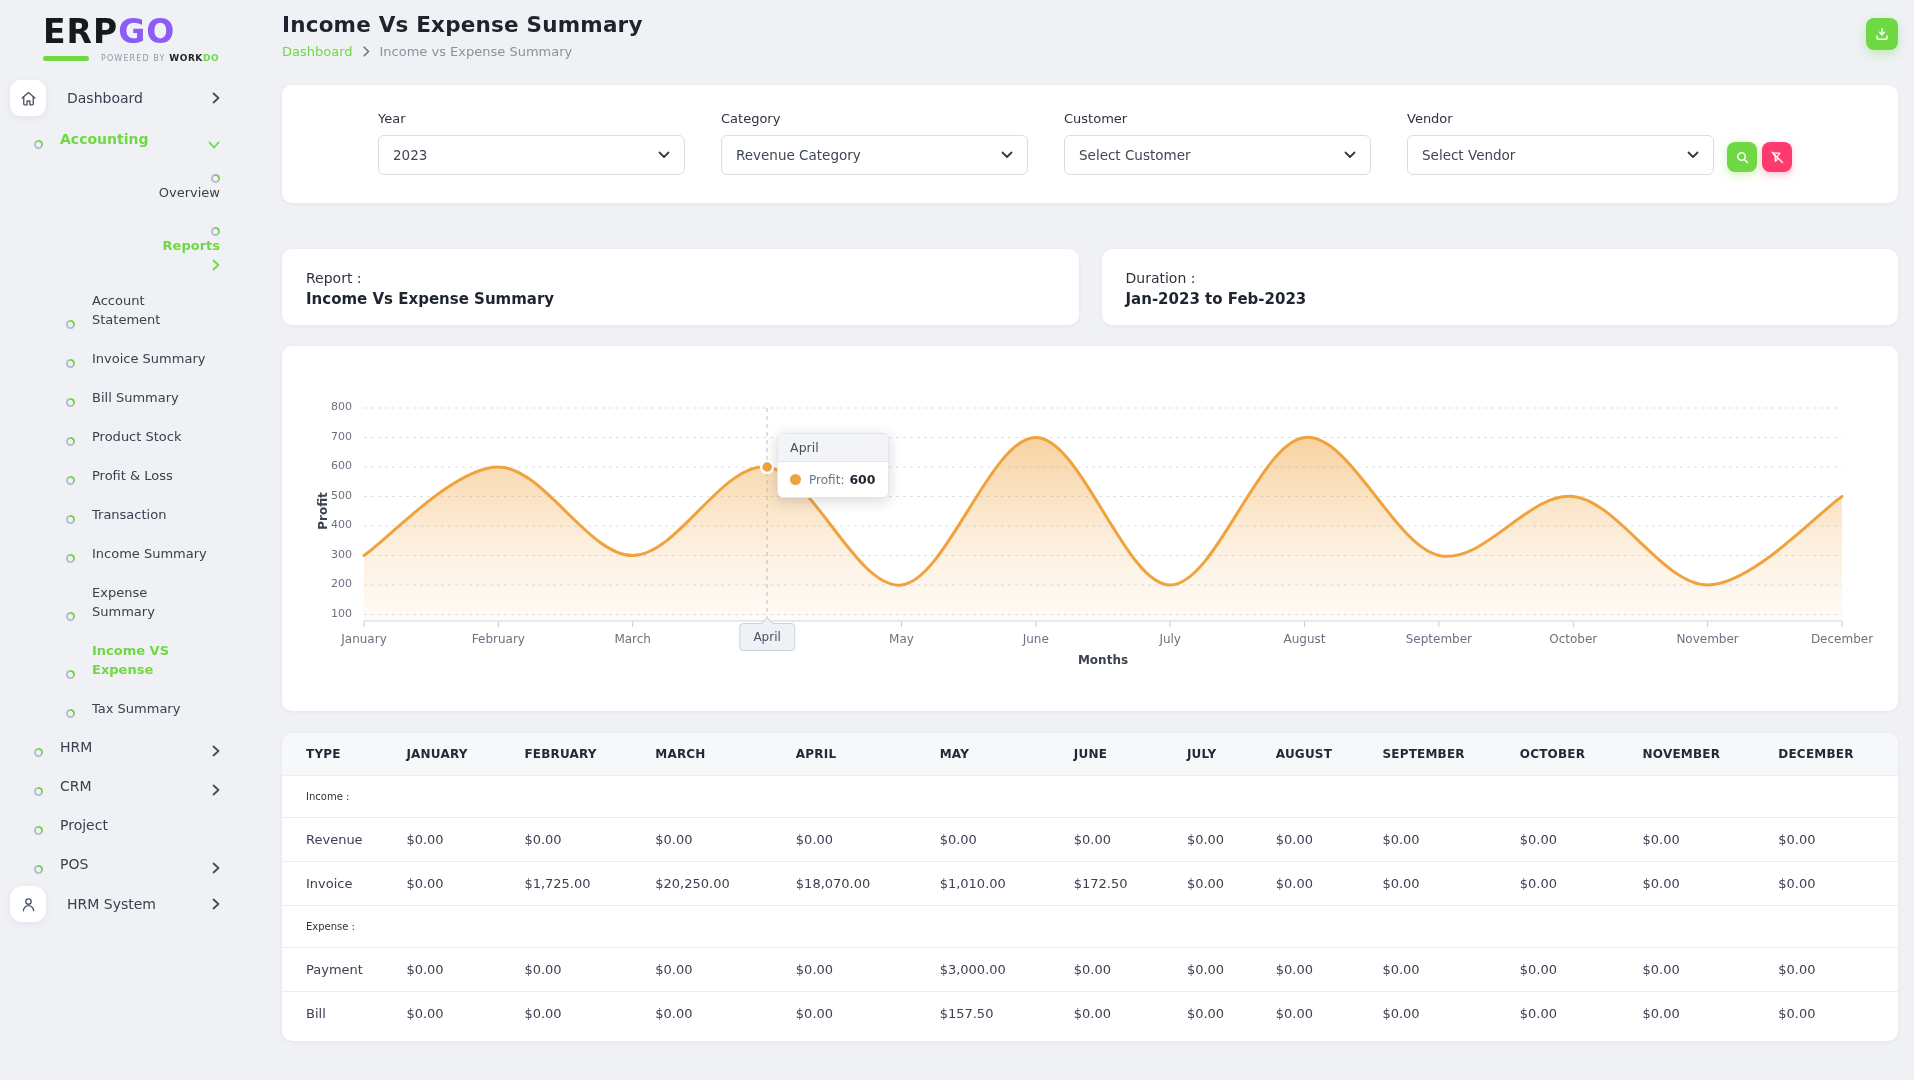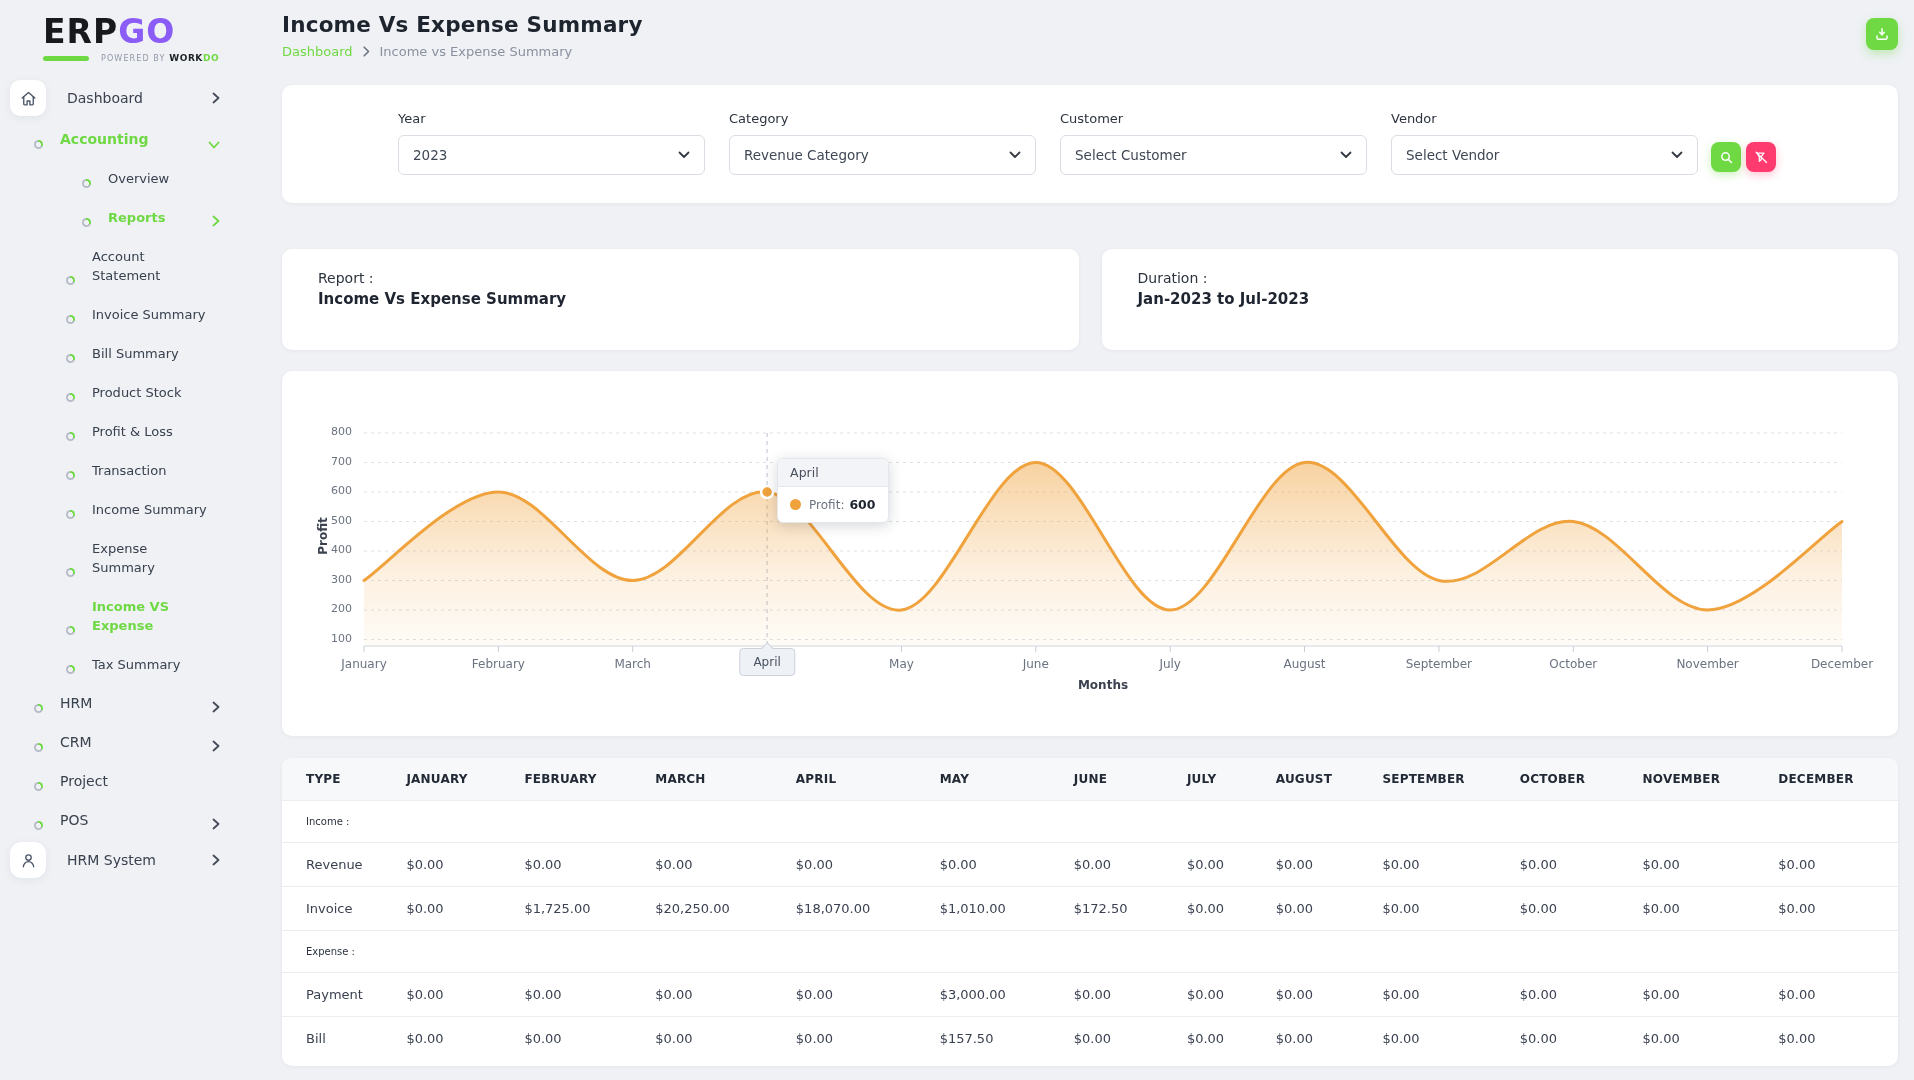--- a/index.html
+++ b/index.html
@@ -18,21 +18,21 @@
   .logo-text { font-size:33px; font-weight:800; letter-spacing:1px; color:#17191d; line-height:1.1; }
   .logo-text .g { color:#8b5cf6; }
   .logo-sub { display:flex; align-items:center; margin-top:3px; }
   .logo-bar { width:46px; height:5px; border-radius:3px; background:#6fd943; display:inline-block; }
   .powered { margin-left:12px; font-size:8px; letter-spacing:.14em; color:#9199a6; text-transform:uppercase; white-space:nowrap; }
   .powered b { color:#1c2126; font-size:9px; letter-spacing:.06em; }
   .powered b .g { color:#6fd943; }
 
   .nav-row { display:flex; align-items:flex-end; padding:10px 60px 10px 0; cursor:pointer; }
   .lvl0 { padding-left:34px; }
-  .lvl1 { padding-left:82px; }
+  .lvl1 { padding-left:62px;flex-direction:column; }
   .lvl2 { padding-left:66px; }
   .boxed { padding:2px 60px 2px 10px !important; align-items:center; margin-bottom:2px; }
   .icon-box { width:36px; height:36px; border-radius:10px; background:#fff;
               box-shadow:0 2px 8px rgba(40,50,70,.07);
               display:flex; align-items:center; justify-content:center; flex:0 0 36px; }
   .bullet { width:9px; height:9px; border-radius:50%; margin-top:5px; flex:0 0 9px;
             background: radial-gradient(circle closest-side, #eff1f5 0 52%, transparent 53%),
                         conic-gradient(#6fd943 0 110deg, #b7bdc9 110deg 360deg); }
   .nav-label { margin-left:17px; font-size:13px; line-height:19px; color:#39414e; }
   .lvl0 > .nav-label { font-size:14px; }
@@ -50,33 +50,33 @@
   .breadcrumb { margin-top:7px; font-size:13px; color:#8a919e; display:flex; gap:10px; align-items:center; }
   .breadcrumb a { color:#6fd943; text-decoration:none; cursor:pointer; }
   .sep { color:#6b7280; display:flex; align-items:center; }
   .btn-download { width:32px; height:32px; border-radius:8px; background:#6fd943; border:none;
                   display:flex; align-items:center; justify-content:center; cursor:pointer; margin-top:6px;
                   box-shadow:0 4px 10px rgba(111,217,67,.35); }
 
   .card { background:#fff; border-radius:10px; box-shadow:0 1px 4px rgba(35,46,60,.05); }
 
   .filter-card { margin-top:26px; height:118px; padding:26px 24px; display:flex; }
-  .filters { display:flex; margin-left:92px; gap:24px; }
+  .filters { display:flex; margin-left:72px; gap:36px; }
   .field { width:307px; }
   .field label { display:block; font-size:13px; color:#2c333e; margin-bottom:9px; }
   .select { height:40px; border:1px solid #d9dde4; border-radius:6px; display:flex; align-items:center;
             justify-content:space-between; padding:0 14px; font-size:13.5px; color:#3f4754; background:#fff; cursor:pointer; }
   .filter-actions { display:flex; align-items:flex-end; margin-left:13px; gap:5px; padding-bottom:5px; }
   .btn-sq { width:30px; height:30px; border-radius:8px; border:none; display:flex;
             align-items:center; justify-content:center; cursor:pointer; }
   .btn-search { background:#6fd943; box-shadow:0 3px 8px rgba(111,217,67,.35); }
   .btn-reset { background:#ff3a6e; box-shadow:0 3px 8px rgba(255,58,110,.3); }
 
   .info-row { display:flex; gap:23px; margin-top:46px; }
-  .info-card { flex:1; height:101px; padding:21px 36px; }
+  .info-card { flex:1; height:76px; padding:21px 24px; }
   .info-label { font-size:14px; color:#2c333e; }
   .info-value { font-size:15px; font-weight:700; color:#1f2530; margin-top:4px; }
 
   .chart-card { margin-top:21px; height:365px; padding:30px 24px; }
   .chart-area { position:relative; width:1540px; height:300px; margin-left:6px; }
   .ytick { position:absolute; width:40px; text-align:right; font-size:11px; color:#6b7280; }
   .xlab { position:absolute; top:256px; font-size:12px; color:#6b7280; transform:translateX(-50%); white-space:nowrap; }
   .xlab.hl { top:247px; background:#eef1f5; border:1px solid #ccd2dc; border-radius:4px;
              padding:6px 13px; color:#4a5160; z-index:2; }
   .ptr { position:absolute; top:-5.5px; left:50%; width:9px; height:9px; background:#eef1f5;
@@ -333,21 +333,21 @@
       </div>
     </section>
 
     <div class="info-row">
       <section class="card info-card">
         <div class="info-label">Report :</div>
         <div class="info-value">Income Vs Expense Summary</div>
       </section>
       <section class="card info-card">
         <div class="info-label">Duration :</div>
-        <div class="info-value">Jan-2023 to Jul-2023</div>
+        <div class="info-value">Jan-2023 to Feb-2023</div>
       </section>
     </div>
 
     <section class="card chart-card">
       <div class="chart-area" id="chart"><svg width="1540" height="252" viewBox="0 0 1540 252">
             <defs>
               <linearGradient id="areaGrad" x1="0" y1="0" x2="0" y2="1">
                 <stop offset="0" stop-color="#f0a23c" stop-opacity="0.48"></stop>
                 <stop offset="0.6" stop-color="#f0a23c" stop-opacity="0.16"></stop>
                 <stop offset="1" stop-color="#f0a23c" stop-opacity="0.04"></stop>

